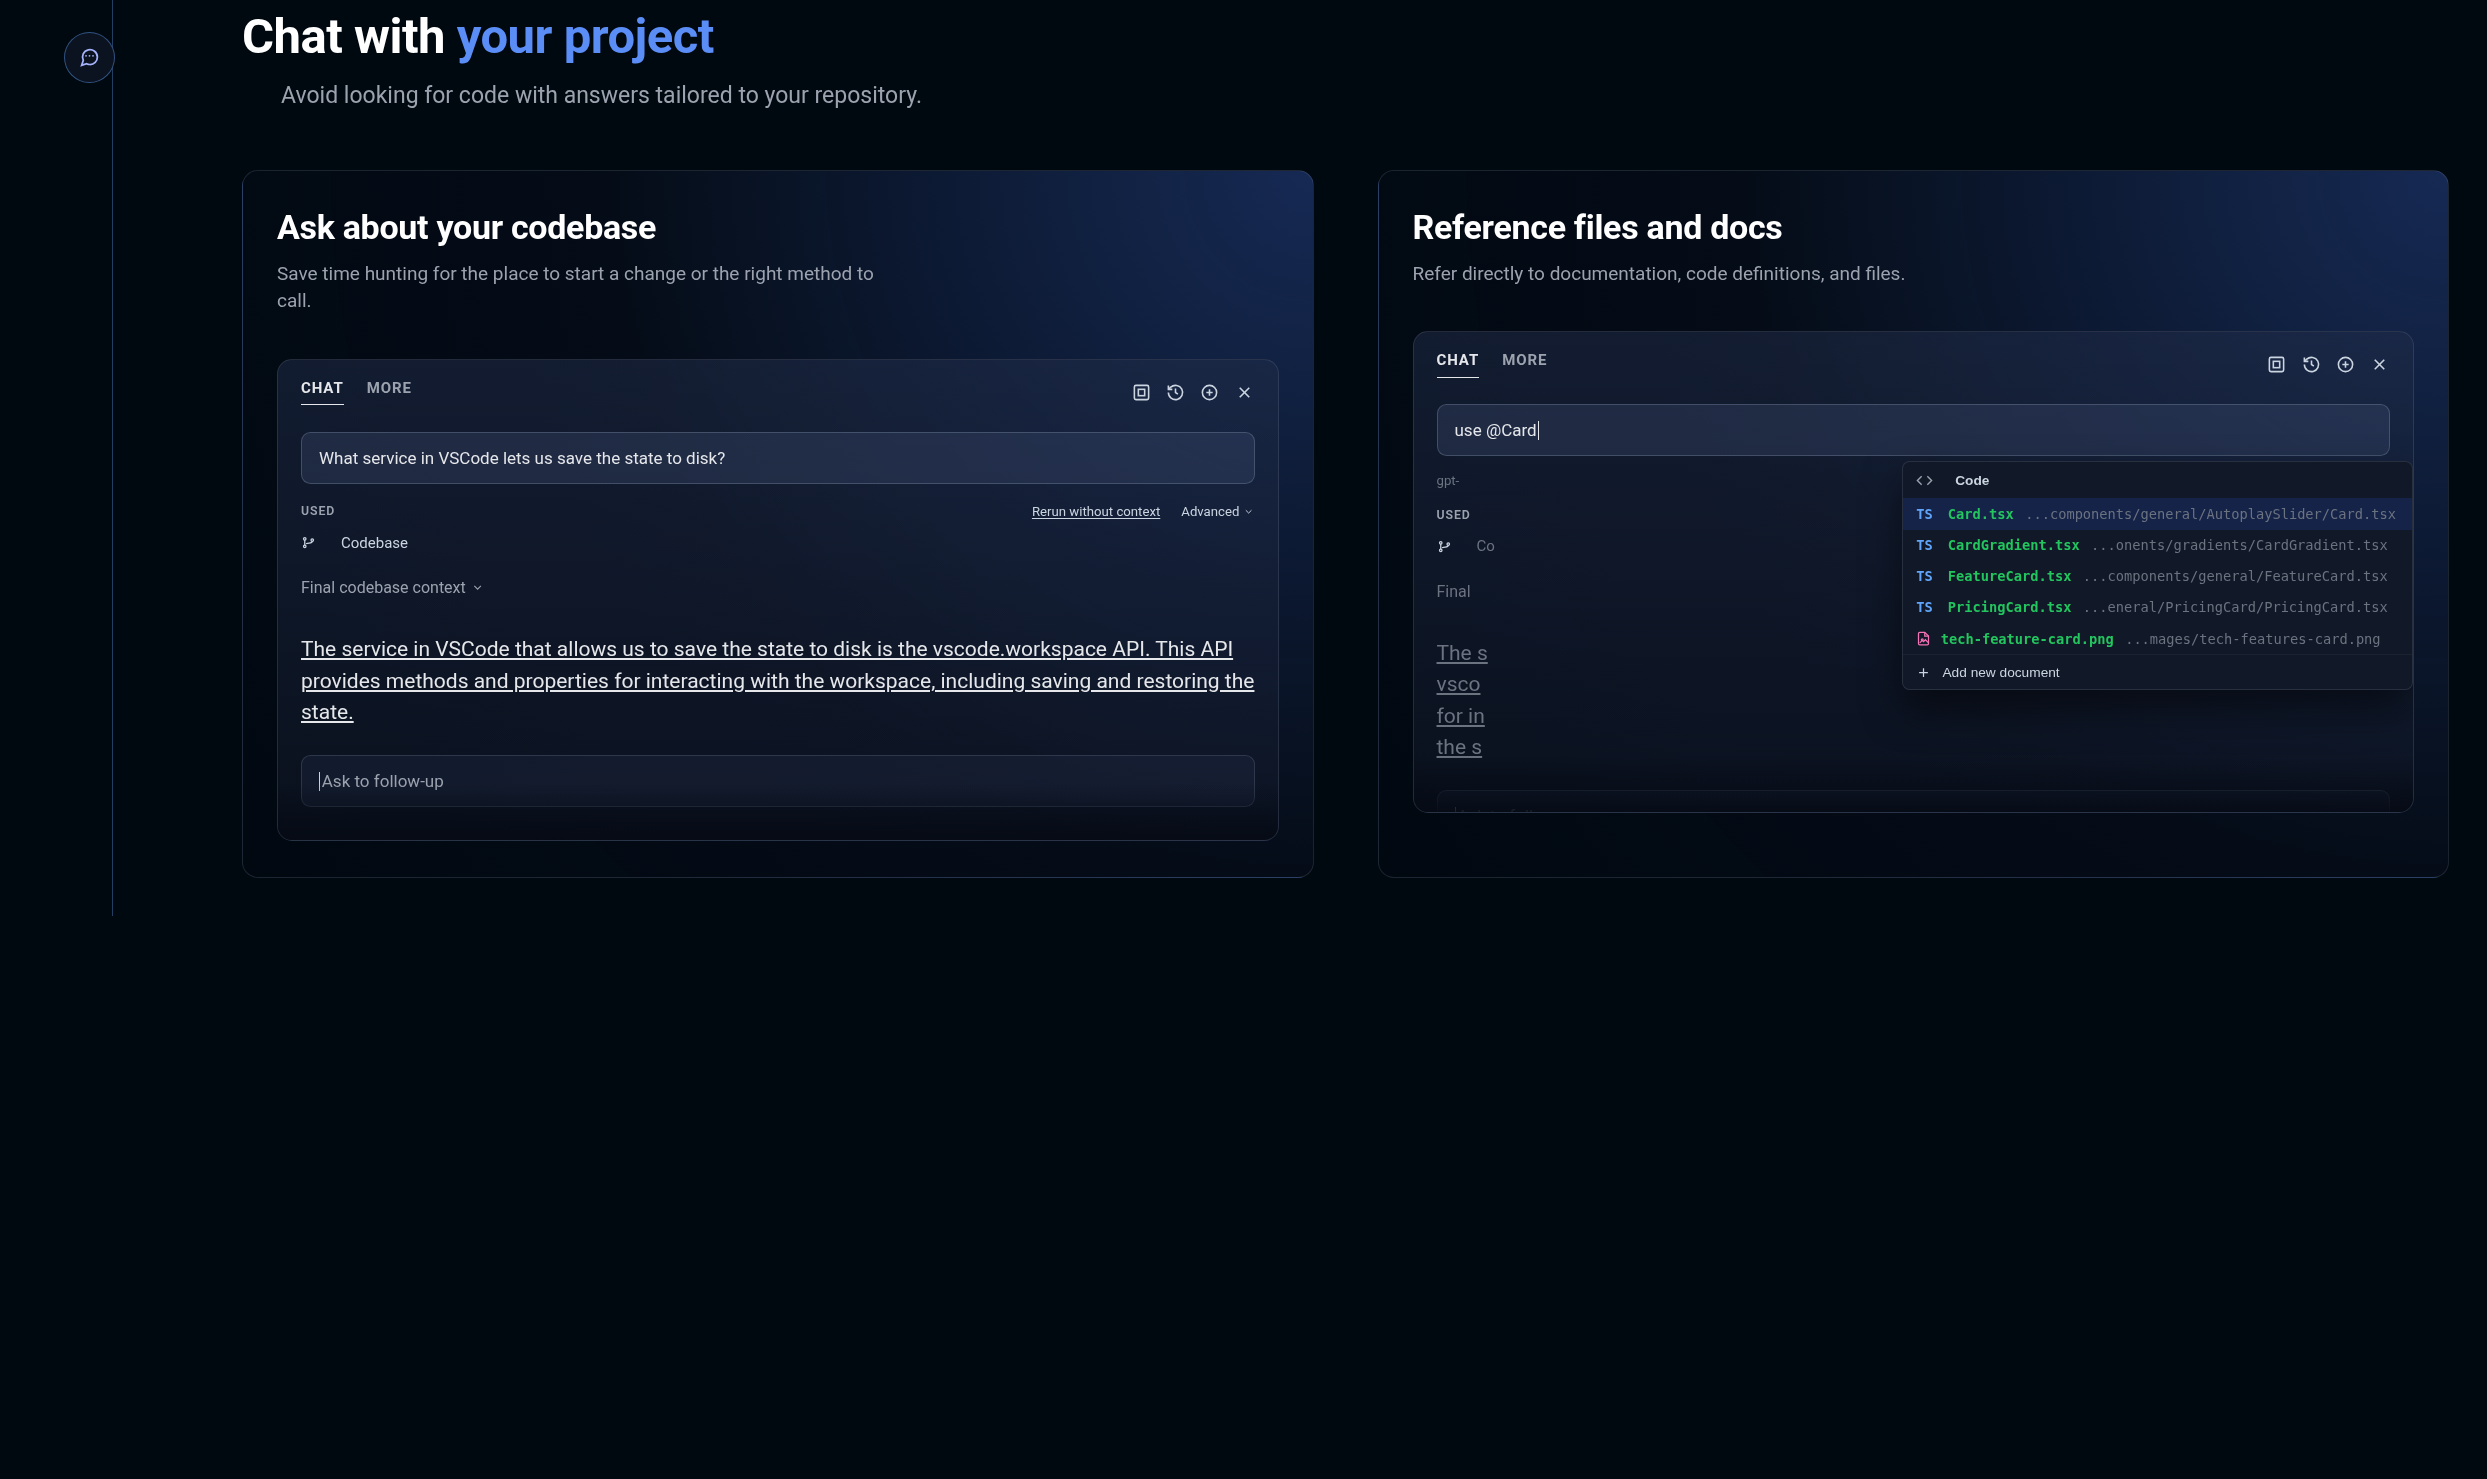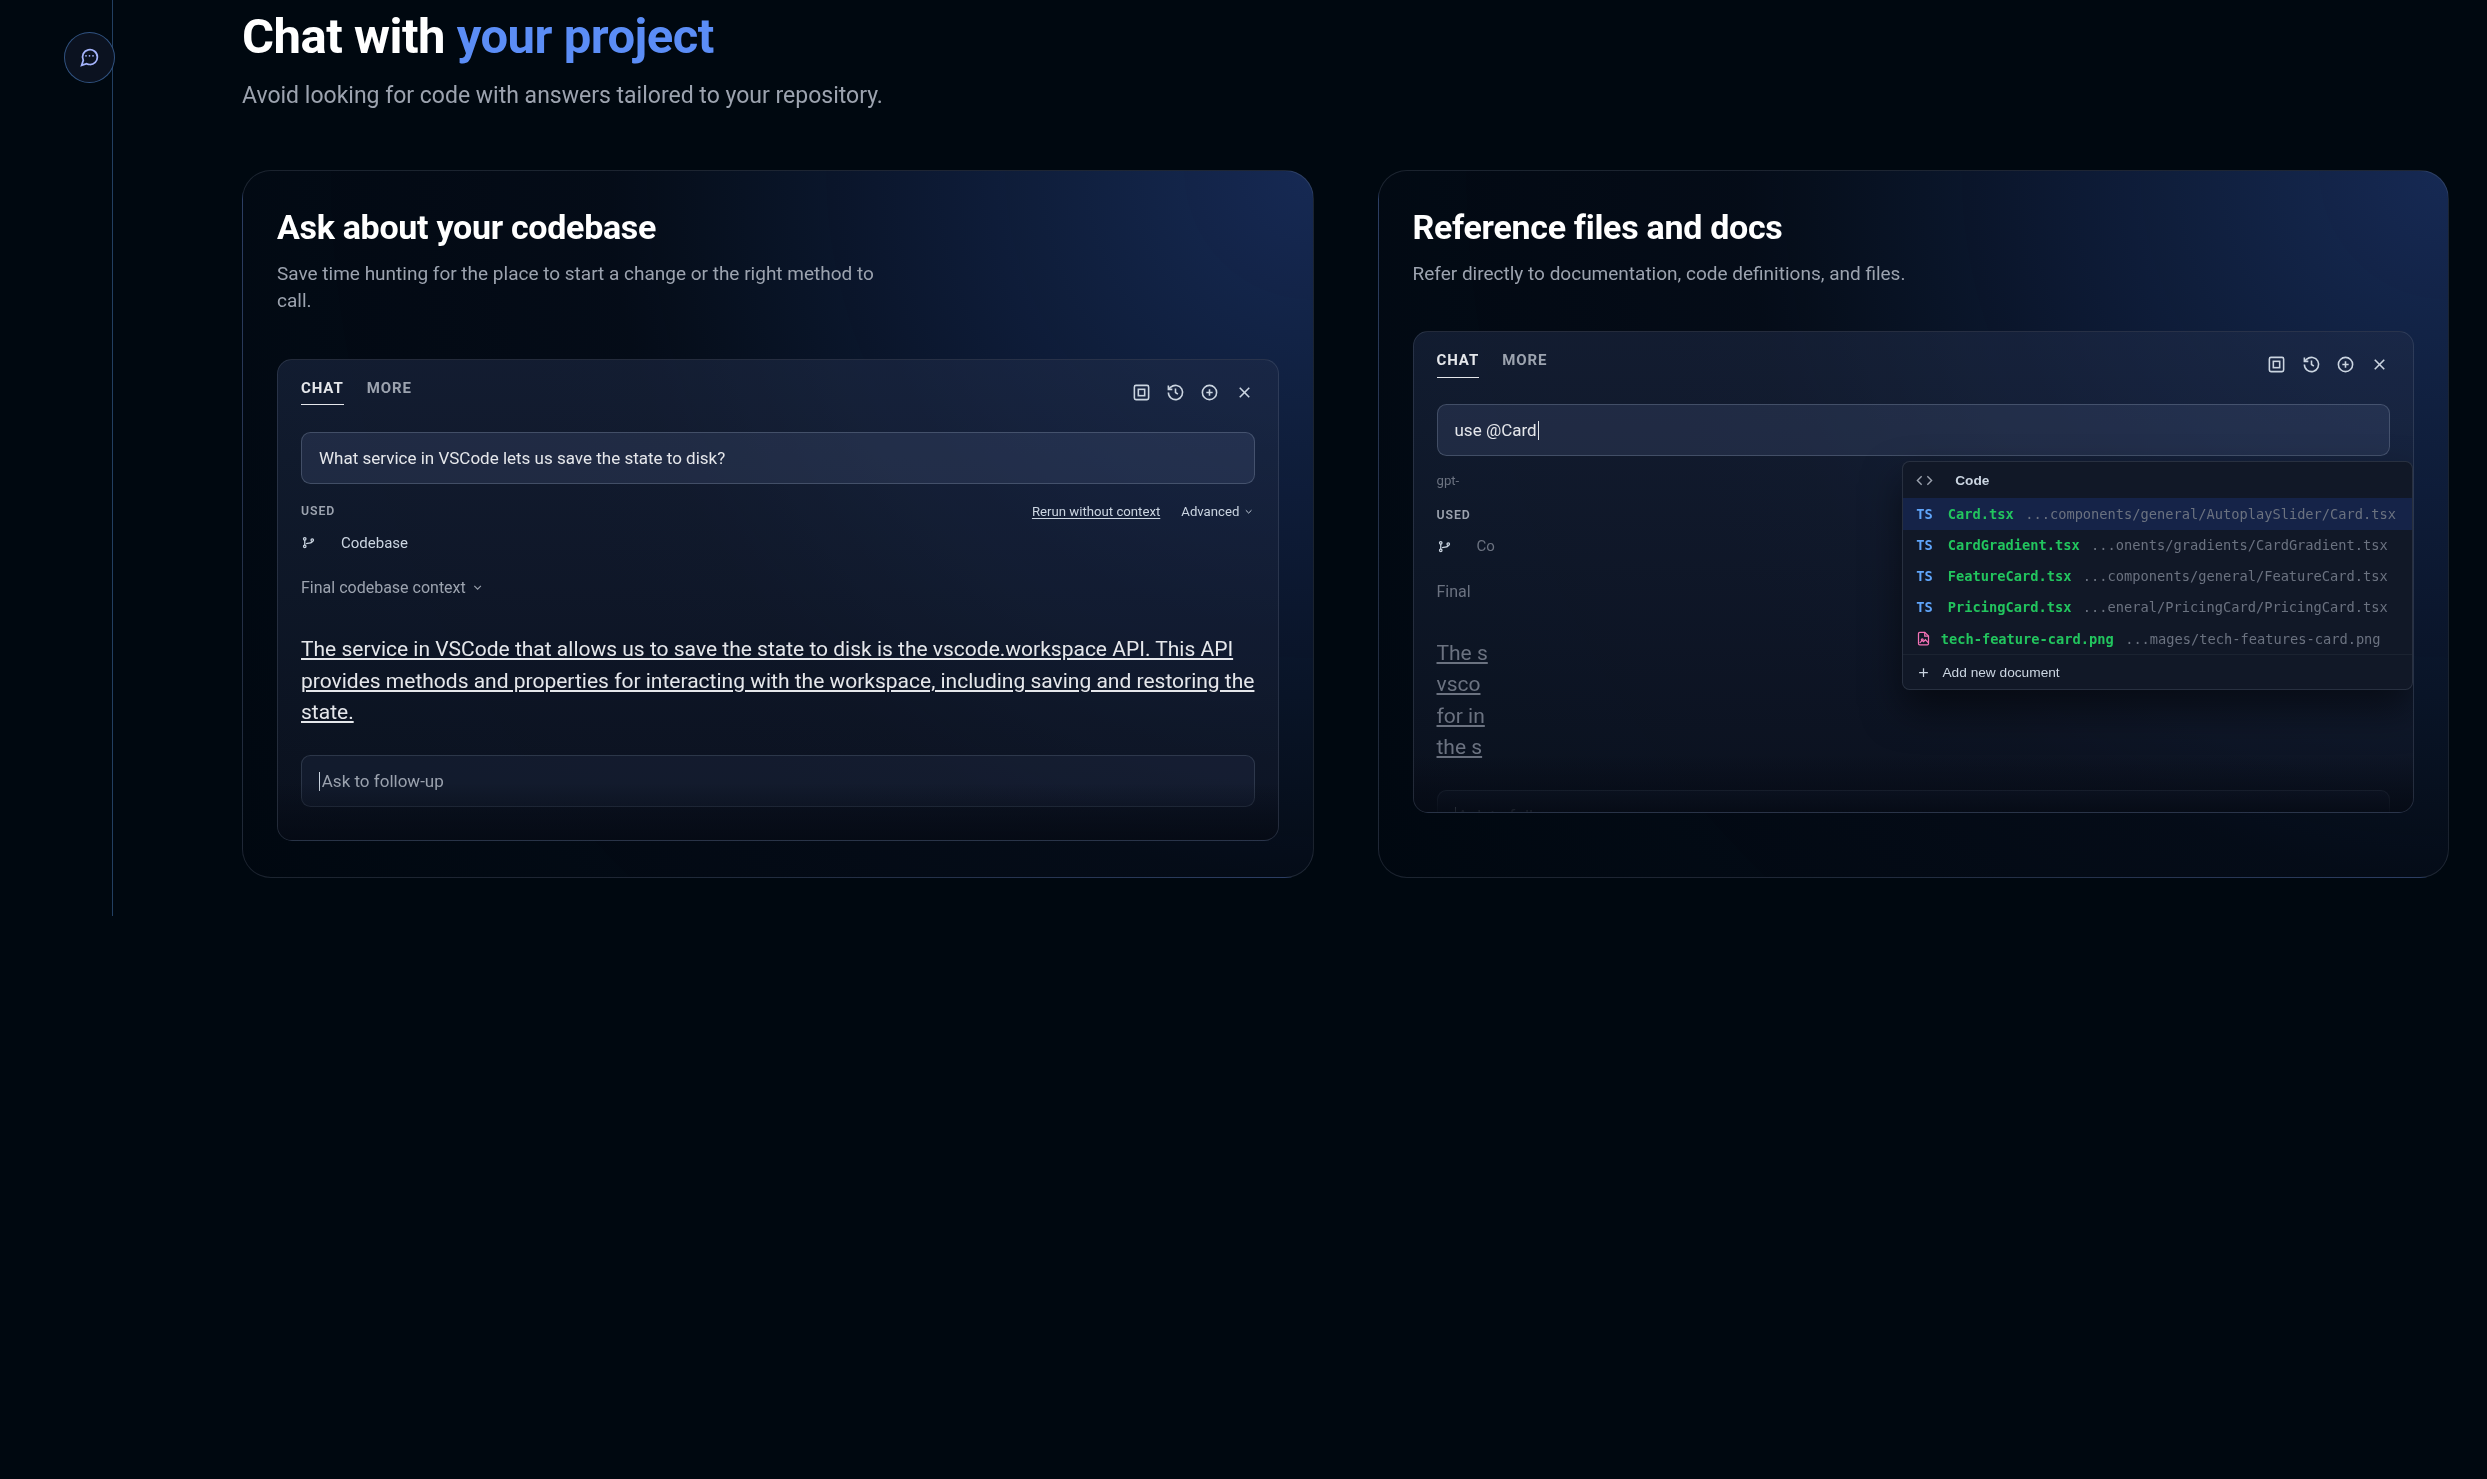--- a/index.html
+++ b/index.html
@@ -47,31 +47,32 @@
       color: #fff;
       line-height: 1.1;
     }
     .hero h1 .accent { color: #5b8df6; }
     .hero p {
       margin-top: 17px;
       font-size: 23px;
       color: #9ca3af;
       max-width: 719px;
       line-height: 1.4;
+      text-align: center;
     }
     .cards-row {
       margin-left: 204px;
       margin-top: 57px;
       display: flex;
       gap: 64px;
     }
     .feature-card {
       flex: 1;
       border: 0.9px solid rgba(148, 163, 184, 0.18);
-      border-radius: 29px;
+      border-radius: 16px;
       padding: 36px 34px;
       background: radial-gradient(circle at 100% 0%, rgba(40, 70, 140, 0.55), rgba(15, 23, 42, 0.3) 55%, rgba(2, 8, 20, 0.2));
       min-width: 0;
     }
     .feature-card h2 {
       font-size: 34px;
       font-weight: 700;
       color: #fff;
       letter-spacing: -0.3px;
     }

